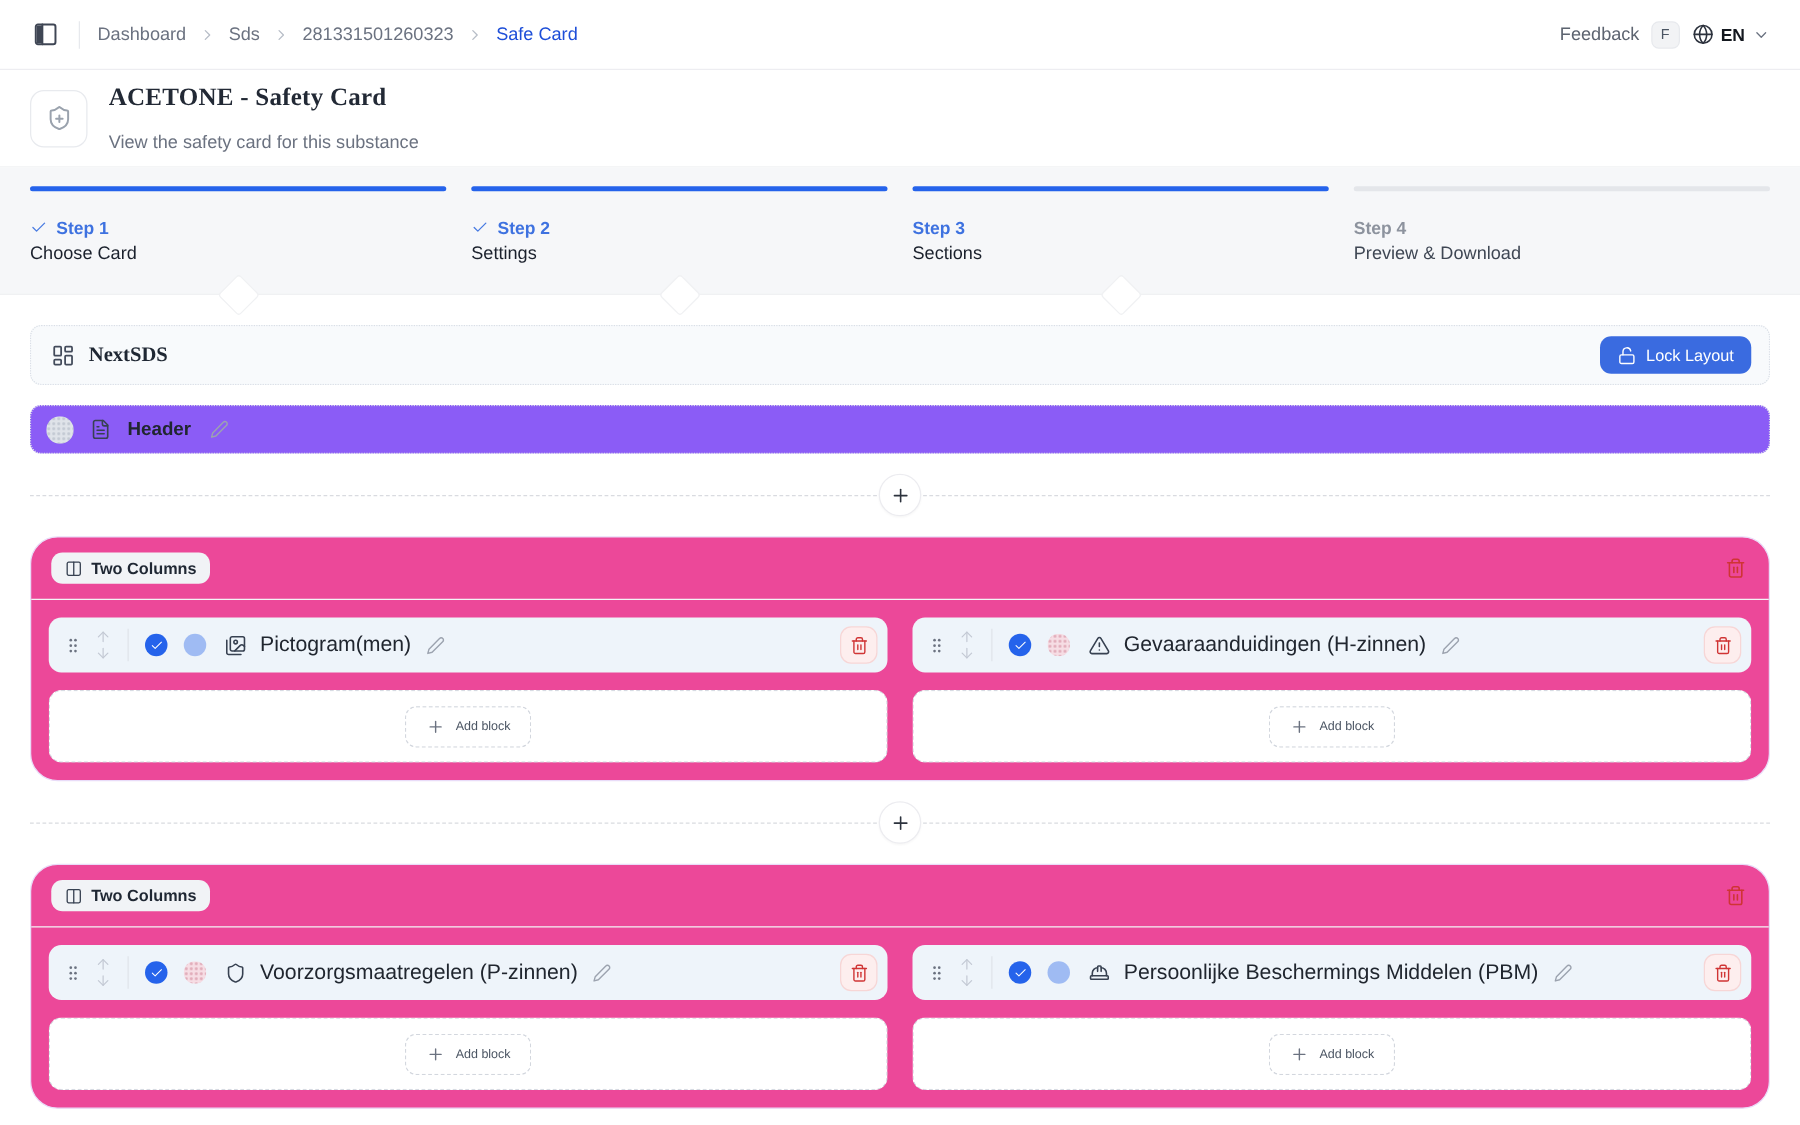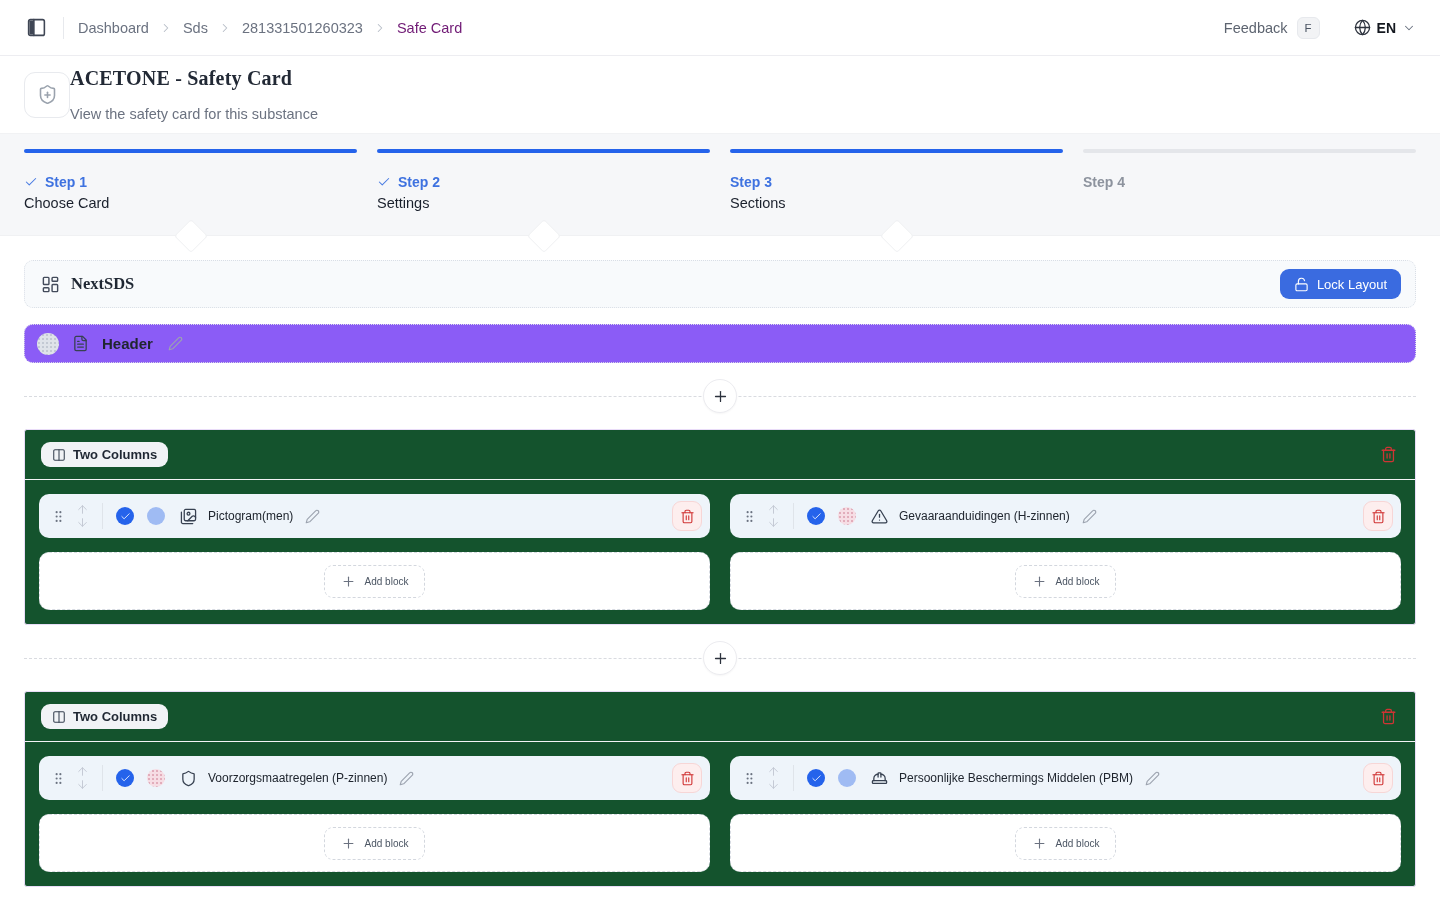--- a/index.html
+++ b/index.html
@@ -8,31 +8,31 @@
   button { background:none; border:none; font:inherit; color:inherit; cursor:pointer; display:inline-flex; align-items:center; }
   .svgi { fill:none; stroke:currentColor; stroke-width:1.8; stroke-linecap:round; stroke-linejoin:round; display:block; }
 
   
   .topbar { height:56px; display:flex; align-items:center; justify-content:space-between; padding:0 24px; border-bottom:1px solid #ededf1; }
   .topbar-left { display:flex; align-items:center; gap:14px; }
   .icon-btn { color:#3f4654; padding:2px; border-radius:6px; }
   .vdiv { width:1px; height:22px; background:#e7e9ed; }
   .breadcrumb { display:flex; align-items:center; gap:10px; font-size:14.5px; color:#6b7280; }
   .crumb { text-decoration:none; color:#6b7280; cursor:pointer; }
-  .crumb.current { color:#701a75; font-weight:500; cursor:default; }
+  .crumb.current { color:#1d4ed8; font-weight:500; cursor:default; }
   .crumb-sep { color:#b7bdc7; display:flex; }
-  .topbar-right { display:flex; align-items:center; gap:34px; }
+  .topbar-right { display:flex; align-items:center; gap:10px; }
   .feedback { gap:9px; color:#5d6470; font-size:14.5px; }
   .kbd { min-width:23px; height:22px; padding:0 5px; display:inline-flex; align-items:center; justify-content:center; background:#f2f3f5; border:1px solid #e7e9ed; border-radius:6px; font-size:11.5px; color:#4b5563; font-family:inherit; }
   .lang { gap:6px; font-size:14px; font-weight:600; color:#14181f; }
   .lang .globe { color:#2c323d; display:flex; }
   .lang .chev { color:#6a7280; display:flex; }
 
   
-  .page-header { height:78px; display:flex; align-items:center; padding:0 24px; border-bottom:1px solid #f1f2f4; }
+  .page-header { height:78px; display:flex; align-items:center; gap:17px; padding:0 24px; border-bottom:1px solid #f1f2f4; }
   .ph-iconbox { width:46px; height:46px; border:1px solid #e8eaee; border-radius:11px; display:flex; align-items:center; justify-content:center; color:#9aa2ad; background:#fff; }
   .ph-title { font-family:"Liberation Serif","DejaVu Serif",serif; font-size:20px; font-weight:700; color:#222935; letter-spacing:.2px; }
   .ph-sub { font-size:14.5px; color:#6b7280; margin-top:16px; }
 
   
   .stepper { background:#f6f7f9; border-bottom:1px solid #f0f1f3; padding:15px 24px 24px; display:grid; grid-template-columns:repeat(4,1fr); column-gap:20px; position:relative; }
   .step { position:relative; cursor:pointer; }
   .step-bar { height:4px; border-radius:99px; background:#2563eb; margin-bottom:21px; }
   .step.upcoming .step-bar { background:#e4e6ea; }
   .step-label { display:flex; align-items:center; gap:7px; font-size:14px; font-weight:600; color:#3e72e0; }
@@ -53,37 +53,37 @@
   .header-row { height:39px; margin-top:16px; display:flex; align-items:center; gap:13px; padding:0 12px; background:#8b5cf6; border:1px dotted #dde1e8; border-radius:9px; }
   .hdr-circle { width:22px; height:22px; border-radius:50%; background-color:#dfe3e9; background-image:radial-gradient(#c3c9d3 1px, transparent 1.3px); background-size:4px 4px; cursor:grab; }
   .hdr-file { color:#374151; display:flex; }
   .hdr-label { font-size:15px; font-weight:600; color:#20262f; }
   .pencil { color:#9ca3af; display:flex; padding:2px; }
 
   .divider-add { position:relative; height:66px; display:flex; align-items:center; justify-content:center; }
   .divider-add::before { content:""; position:absolute; left:0; right:0; top:50%; border-top:1px dashed #d9dbe0; }
   .plus-circle { position:relative; width:34px; height:34px; border-radius:50%; background:#fff; border:1px solid #ececf0; display:flex; align-items:center; justify-content:center; color:#2c323d; box-shadow:0 1px 2px rgba(20,24,34,.04); }
 
-  .section { border:1px solid #e9dcf8; border-radius:3px; background:#14532d; }
+  .section { border:1px solid #e9dcf8; border-radius:22px; background:#ec4899; }
   .section-head { display:flex; align-items:center; justify-content:space-between; padding:12px 16px; border-bottom:1px solid #f3f4f6; }
   .type-pill { display:inline-flex; align-items:center; gap:7px; background:#f1f3f6; border-radius:9px; padding:5px 11px; font-size:13px; font-weight:700; color:#1f2733; }
   .type-pill .svgi { color:#374151; }
   .head-trash { color:#cf3434; padding:2px; }
   .section-body { display:grid; grid-template-columns:1fr 1fr; column-gap:20px; padding:14px; }
 
   .block-row { height:44px; display:flex; align-items:center; gap:10px; padding:0 8px 0 12px; background:#eef4fa; border-radius:10px; }
   .drag { color:#6b7280; cursor:grab; display:flex; }
   .arrows { display:flex; flex-direction:column; color:#c3c9d4; }
   .arrows button { padding:0; color:inherit; }
   .vsep { width:1px; height:26px; background:#dfe4ea; margin:0 3px; }
   .checkbox { width:18px; height:18px; border-radius:50%; background:#2563eb; color:#fff; display:flex; align-items:center; justify-content:center; cursor:pointer; }
   .swatch { width:18px; height:18px; border-radius:50%; margin-left:3px; cursor:pointer; }
   .swatch.dotted { background-image:radial-gradient(rgba(205,125,145,.5) 1px, transparent 1.3px); background-size:4px 4px; }
   .type-icon { color:#374151; display:flex; margin-left:5px; }
-  .block-label { font-size:12px; font-weight:500; color:#20262f; margin-left:1px; }
+  .block-label { font-size:17px; font-weight:500; color:#20262f; margin-left:1px; }
   .row-trash { width:30px; height:30px; margin-left:auto; border-radius:9px; background:#fdeeee; border:1px solid #f7d6d6; color:#d03535; align-items:center; justify-content:center; display:flex; }
 
   .addblock-zone { margin-top:14px; height:58px; border:1px dashed #d7dbe2; border-radius:10px; display:flex; align-items:center; justify-content:center; background:#fff; }
   .addblock-btn { gap:9px; padding:8px 16px; border:1px dashed #d3d7de; border-radius:9px; color:#4b5563; font-size:10px; }
   .addblock-btn .svgi { color:#6b7280; }
 </style>
 </head>
 <body>
 
 <header class="topbar">
@@ -189,20 +189,21 @@
     <div class="step-label">
       <span>Step 3</span>
     </div>
     <div class="step-title">Sections</div>
   </div>
   <div class="step upcoming">
     <div class="step-bar"></div>
     <div class="step-label">
       <span>Step 4</span>
     </div>
+    <div class="step-title">Preview &amp; Download</div>
   </div>
 </nav>
 
 <main class="content">
 
   <div class="nextsds-bar">
     <div class="brand">
       <span>
           <svg class="svgi" width="19" height="19" viewBox="0 0 24 24">
             <rect width="7" height="9" x="3" y="3" rx="1"></rect>

